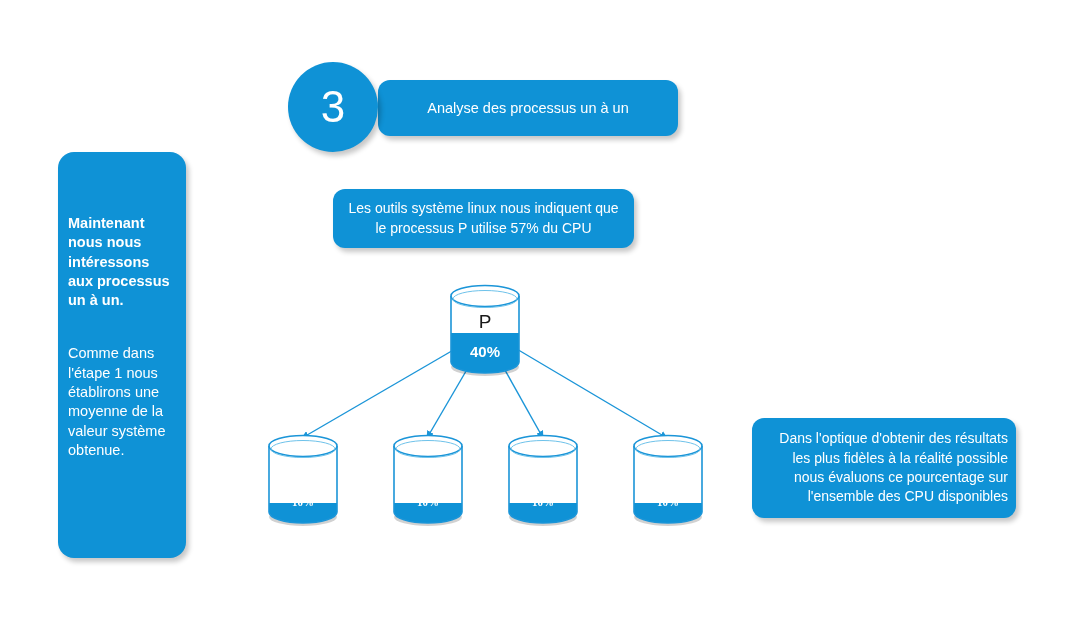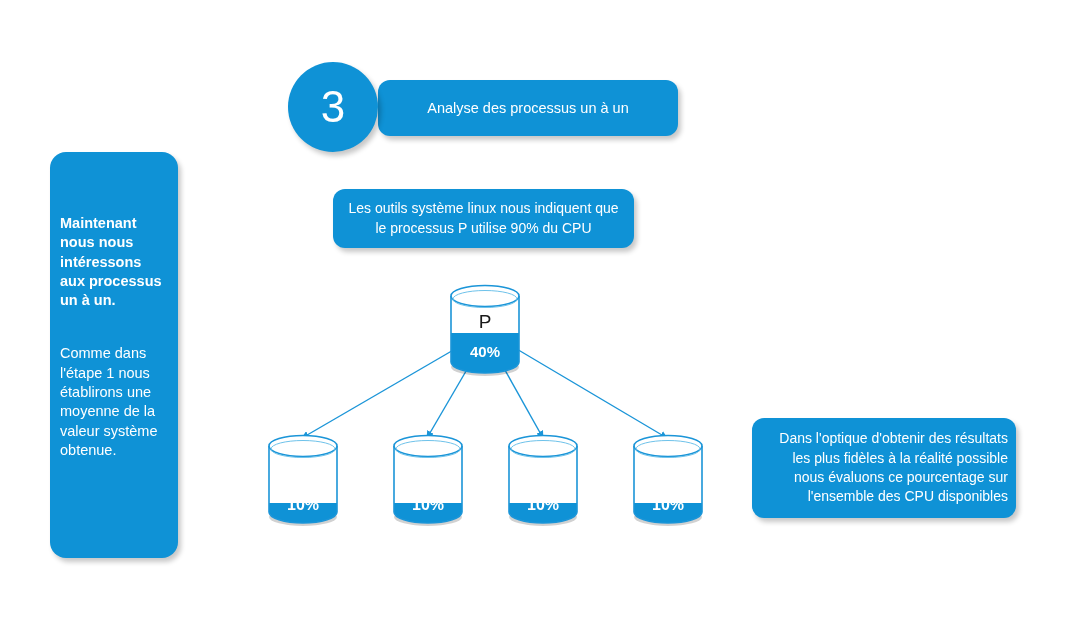--- a/index.html
+++ b/index.html
@@ -72,21 +72,21 @@
   .title-bar-text {
     font-size: 14.5px;
     font-weight: 400;
     color: #ffffff;
     line-height: 1.25;
     padding: 0 14px;
   }
 
   
   .sidebar {
-    left: 50px;
+    left: 58px;
     top: 152px;
     width: 128px;
     height: 406px;
     border-radius: 16px;
     display: block;
     padding: 62px 10px 10px 10px;
     text-align: left;
   }
   .sidebar-heading {
     font-size: 14.5px;
@@ -163,23 +163,24 @@
     font-weight: 400;
   }
   .cyl-main-pct {
     top: 58px;
     font-size: 15px;
     color: #ffffff;
     font-weight: bold;
   }
   .cyl-small-pct {
     top: 61px;
-    font-size: 16px;
+    font-size: 11px;
     color: #ffffff;
     font-weight: bold;
+    font-family: Liberation Serif, serif;
   }
 </style>
 </head>
 <body>
 
 <div class="stage">
 
   <svg class="connectors" viewBox="0 0 1076 625" width="1076" height="625">
     <defs>
       <marker id="arrowhead" viewBox="0 0 10 10" refX="9" refY="5" markerWidth="5.5" markerHeight="5.5" orient="auto-start-reverse">
@@ -201,21 +202,21 @@
   <div class="panel title-bar">
     <span class="title-bar-text">Analyse des processus un à un</span>
   </div>
 
   <div class="panel sidebar">
     <p class="sidebar-heading">Maintenant nous nous intéressons aux processus un à un.</p>
     <p class="sidebar-body">Comme dans l'étape 1 nous établirons une moyenne de la valeur système obtenue.</p>
   </div>
 
   <div class="panel callout-mid">
-    <span class="callout-mid-text">Les outils système linux nous indiquent que le processus P utilise 90% du CPU</span>
+    <span class="callout-mid-text">Les outils système linux nous indiquent que le processus P utilise 57% du CPU</span>
   </div>
 
   <div class="panel callout-right">
     <span class="callout-right-text">Dans l'optique d'obtenir des résultats les plus fidèles à la réalité possible nous évaluons ce pourcentage sur l'ensemble des CPU disponibles</span>
   </div>
 
   <div class="cyl" style="left:450px; top:285px; width:70px; height:88px;">
     <svg width="70" height="88" viewBox="0 0 70 88">
       <defs>
         <clipPath id="clip-main">

